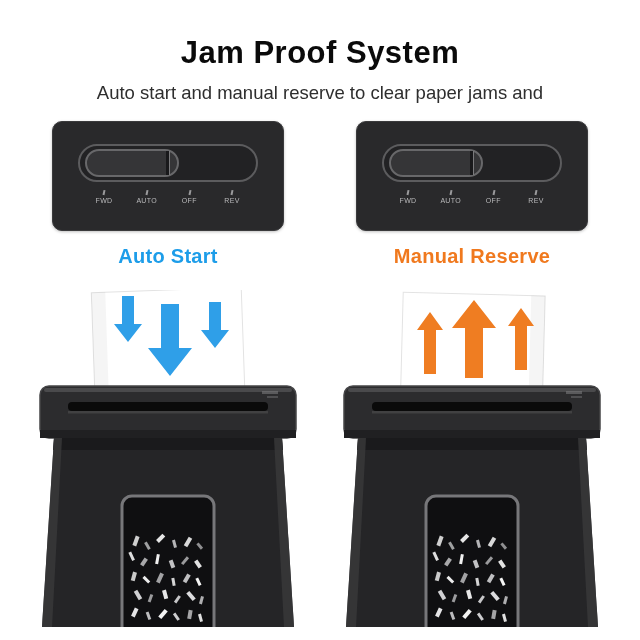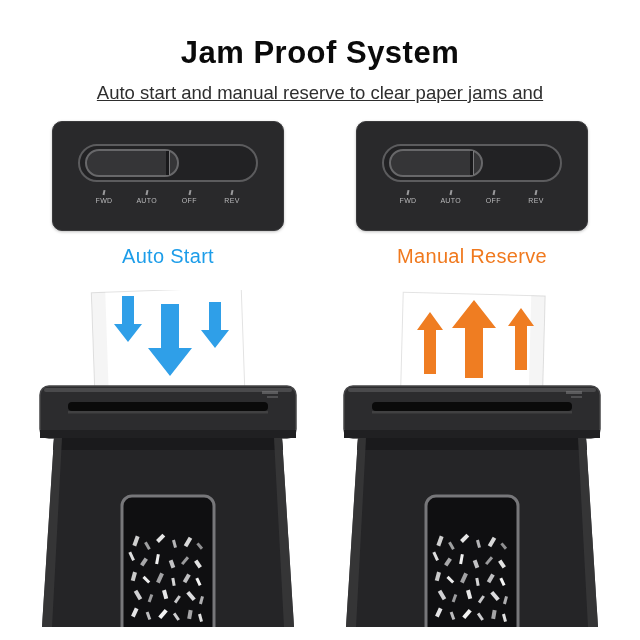--- a/index.html
+++ b/index.html
@@ -1,20 +1,20 @@
 <!DOCTYPE html>
 <html style="--auto-color: #1d9de9; --manual-color: #f0791e; --arrow-blue: #2f9fe8; --arrow-orange: #ef7d22;"><head>
 <meta charset="utf-8">
 <style>
   html,body { margin:0; padding:0; background:#ffffff; }
   body { width:640px; height:640px; overflow:hidden; font-family:"Liberation Sans", sans-serif; }
   .page { width:640px; height:640px; position:relative; text-align:center; }
 
   .title { margin:0; padding-top:35px; font-size:31px; font-weight:800; color:#0a0a0a; letter-spacing:.5px; }
-  .subtitle { margin:10px auto 0; font-size:18.5px; line-height:1.32; color:#2e2e2e; width:560px;text-decoration:underline; }
+  .subtitle { margin:10px auto 0; font-size:18.5px; line-height:1.32; color:#2e2e2e; width:560px; }
   .subtitle span { display:block; }
 
   .columns { display:flex; justify-content:center; gap:4px; margin-top:16px; }
   .column { width:300px; display:flex; flex-direction:column; align-items:center; }
 
   .panel { position:relative; width:232px; height:110px; background:#29292b;
            border-radius:10px; border:1px solid #3a3a3c; box-sizing:border-box;
            box-shadow:0 1px 3px rgba(0,0,0,.25); }
   .track { position:absolute; left:50%; top:22px; transform:translateX(-50%);
            width:180px; height:38px; border:2px solid #5c5c5e; border-radius:20px;
@@ -22,21 +22,21 @@
   .knob  { position:absolute; left:5px; top:3px; width:94px; height:28px; border-radius:14px;
            background:#353537; border:2px solid #68686a; box-sizing:border-box; }
   .ridge { position:absolute; left:calc(50% - 2px); top:5px; width:3px; height:24px;
            background:#19191b; border-right:1px solid #7a7a7c; }
   .positions { position:absolute; top:68px; left:50%; transform:translateX(-50%);
                width:168px; display:flex; justify-content:space-between; }
   .pos { display:flex; flex-direction:column; align-items:center; width:40px; }
   .tick { width:1.5px; height:5px; background:#9b9b9d; transform:rotate(12deg); margin-bottom:2px; }
   .pos-label { font-size:7px; color:#b9b9bb; letter-spacing:.3px; }
 
-  .panel-label { margin-top:14px; font-size:20px; font-weight:normal; letter-spacing:.3px; }
+  .panel-label { margin-top:14px; font-size:20px; font-weight:bold; letter-spacing:.3px; }
   .panel-label.auto   { color: var(--auto-color, #1d9de9); }
   .panel-label.manual { color: var(--manual-color, #f0791e); text-align: center; }
 
   svg.shredder { display:block; margin-top:22px; }
   .arrow-down { fill: var(--arrow-blue, #2f9fe8); }
   .arrow-up   { fill: var(--arrow-orange, #ef7d22); }
   .defs-hidden { position:absolute; width:0; height:0; overflow:hidden; }
 </style>
 </head>
 <body>

